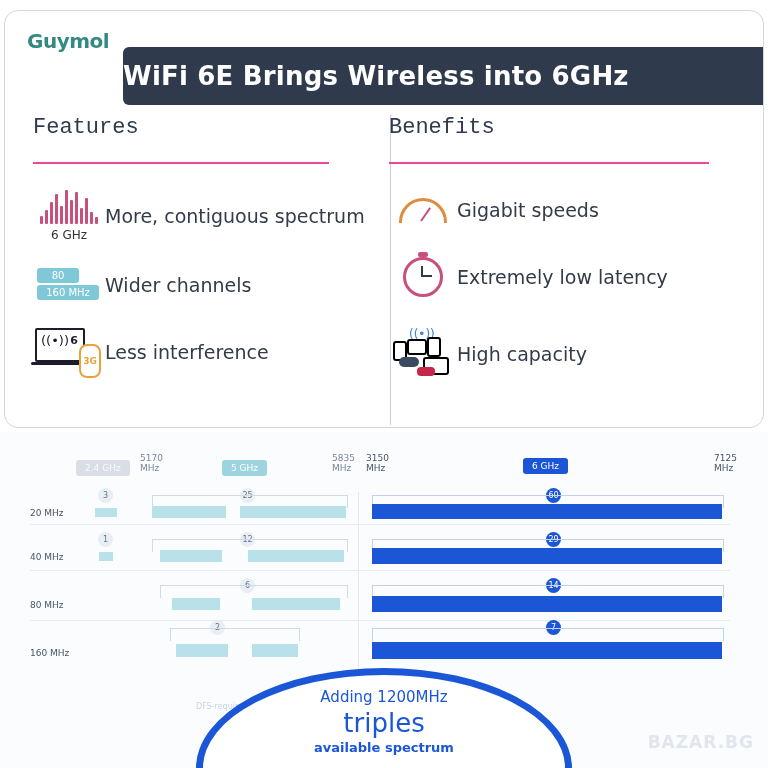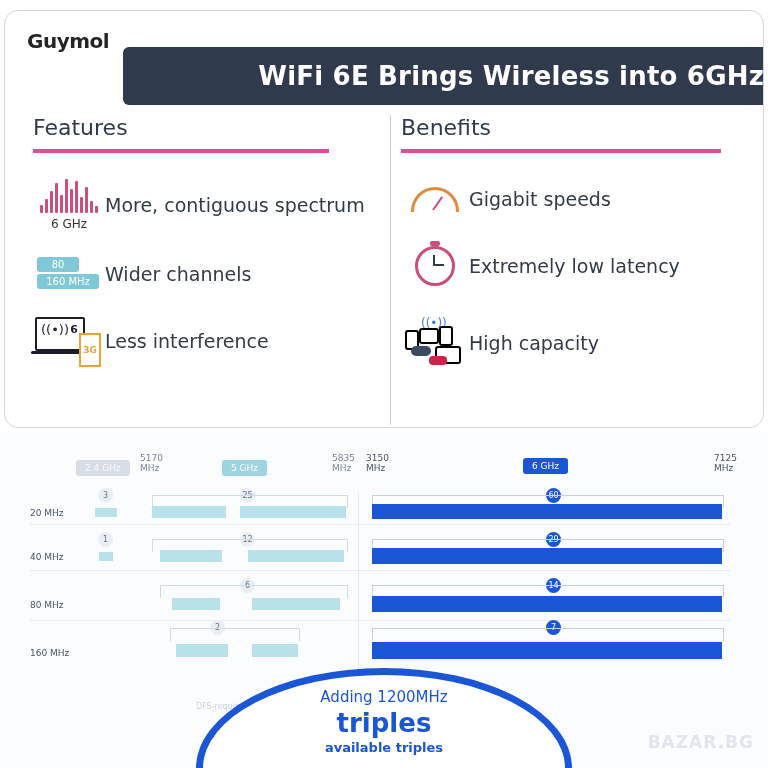--- a/index.html
+++ b/index.html
@@ -10,36 +10,36 @@
     position:relative;
   }
   
   #card{
     position:absolute;left:4px;top:10px;width:760px;height:418px;
     background:#ffffff;border:1px solid #cfd6e4;border-radius:14px;
     box-sizing:border-box;overflow:hidden;
   }
   #watermark-top{
     position:absolute;left:22px;top:18px;font-size:20px;font-weight:bold;
-    color:#000000;letter-spacing:-.5px;z-index:5;opacity:.85;
+    color:#0f766e;letter-spacing:-.5px;z-index:5;opacity:.85;
   }
   #title-bar{
     position:absolute;left:118px;top:36px;width:641px;height:58px;
     background:#2f3b4d;border-radius:6px 0 0 6px;
-    display:flex;align-items:center;justify-content:flex-end;
+    display:flex;align-items:center;justify-content:flex-start;
   }
   #title-bar span{
     color:#ffffff;font-size:26px;font-weight:bold;letter-spacing:.2px;
   }
   .col{position:absolute;top:104px;}
   #col-left{left:28px;width:340px;}
-  #col-right{left:396px;width:340px;}
+  #col-right{left:384px;width:340px;}
   .col-head{
-    font-size:22px;color:#2f3b4d;padding-bottom:9px;
-    border-bottom:4px solid #ec4899;width:296px;
+    font-size:22px;color:#2f3b4d;padding-bottom:22px;
+    border-bottom:2px solid #ec4899;width:296px;font-family:Liberation Mono, monospace;
   }
   #col-right .col-head{width:320px;}
   .divider{
     position:absolute;left:385px;top:104px;width:1px;height:310px;background:#c8cfdb;
   }
   .row{display:flex;align-items:center;margin-top:26px;}
   .row-ico{width:72px;flex:0 0 72px;display:flex;flex-direction:column;align-items:center;}
   .row-txt{font-size:19px;color:#333b48;line-height:1.2;text-align:center;}
   #col-right .row{margin-top:34px;}
   #col-right .row-ico{width:68px;flex:0 0 68px;}
@@ -58,21 +58,21 @@
   .chan .c2{background:#7fc8d8;width:62px;}
 
   
   .laptop{
     width:46px;height:30px;border:2px solid #1c1c2b;border-radius:2px;background:#fff;position:relative;
   }
   .laptop:after{content:"";position:absolute;left:-6px;bottom:-5px;width:56px;height:3px;background:#1c1c2b;border-radius:2px;}
   .laptop .wifi{position:absolute;left:4px;top:3px;font-size:13px;color:#1c1c2b;}
   .laptop .six{position:absolute;right:5px;top:4px;font-size:11px;color:#1c1c2b;font-weight:bold;}
   .phone{
-    width:18px;height:30px;border:2px solid #e8a33d;border-radius:0;background:#fff;
+    width:18px;height:30px;border:2px solid #e8a33d;border-radius:8px;background:#fff;
     display:flex;align-items:center;justify-content:center;font-size:9px;color:#e8a33d;font-weight:bold;
     position:absolute;left:44px;top:16px;
   }
   .icon3wrap{position:relative;width:68px;height:48px;}
 
   
   .gauge{
     width:42px;height:22px;border:3px solid #e08c3e;border-bottom:none;
     border-radius:42px 42px 0 0;position:relative;
   }
@@ -118,21 +118,21 @@
   .tband{position:absolute;background:#b9e1ea;}
   .bband{position:absolute;background:#1a56d6;}
   .hline{position:absolute;height:1px;background:#e7ecf3;width:700px;left:30px;}
   .vsplit{position:absolute;left:358px;top:60px;width:1px;height:195px;background:#e3e9f1;}
   #arc{
     position:absolute;left:196px;top:236px;width:376px;height:200px;
     border:7px solid #1a56d6;border-radius:50%;background:#fff;box-sizing:border-box;
   }
   #arc-txt{position:absolute;left:196px;top:256px;width:376px;text-align:center;color:#1a56d6;}
   #arc-txt .l1{font-size:15px;}
-  #arc-txt .l2{font-size:26px;font-weight:bold;margin:2px 0;}
+  #arc-txt .l2{font-size:26px;font-weight:normal;margin:2px 0;}
   #arc-txt .l3{font-size:13px;font-weight:bold;}
   #legend{position:absolute;left:30px;top:292px;display:flex;align-items:flex-start;}
   #legend .dot{width:13px;height:13px;border-radius:50%;background:#2f3b4d;margin-right:7px;margin-top:1px;}
   #legend .lt{font-size:8px;color:#6a7688;line-height:1.25;}
   #dfs{position:absolute;left:196px;top:270px;font-size:8px;color:#c9d4e0;}
   #watermark-bazar{
     position:absolute;right:14px;bottom:16px;font-size:17px;font-weight:bold;color:#e2e6ec;
     letter-spacing:1px;
   }
 </style>
@@ -297,18 +297,18 @@
   <div class="tband" style="left:176px;top:212px;width:52px;height:13px;"></div>
   <div class="tband" style="left:252px;top:212px;width:46px;height:13px;"></div>
   <div class="bband" style="left:372px;top:210px;width:350px;height:17px;"></div>
 
   <div id="dfs">DFS-required</div>
 
   <div id="arc"></div>
   <div id="arc-txt">
     <div class="l1">Adding 1200MHz</div>
     <div class="l2">triples</div>
-    <div class="l3">available triples</div>
+    <div class="l3">available spectrum</div>
   </div>
 
 
   <div id="watermark-bazar">BAZAR.BG</div>
 </div>
 
 </body></html>

